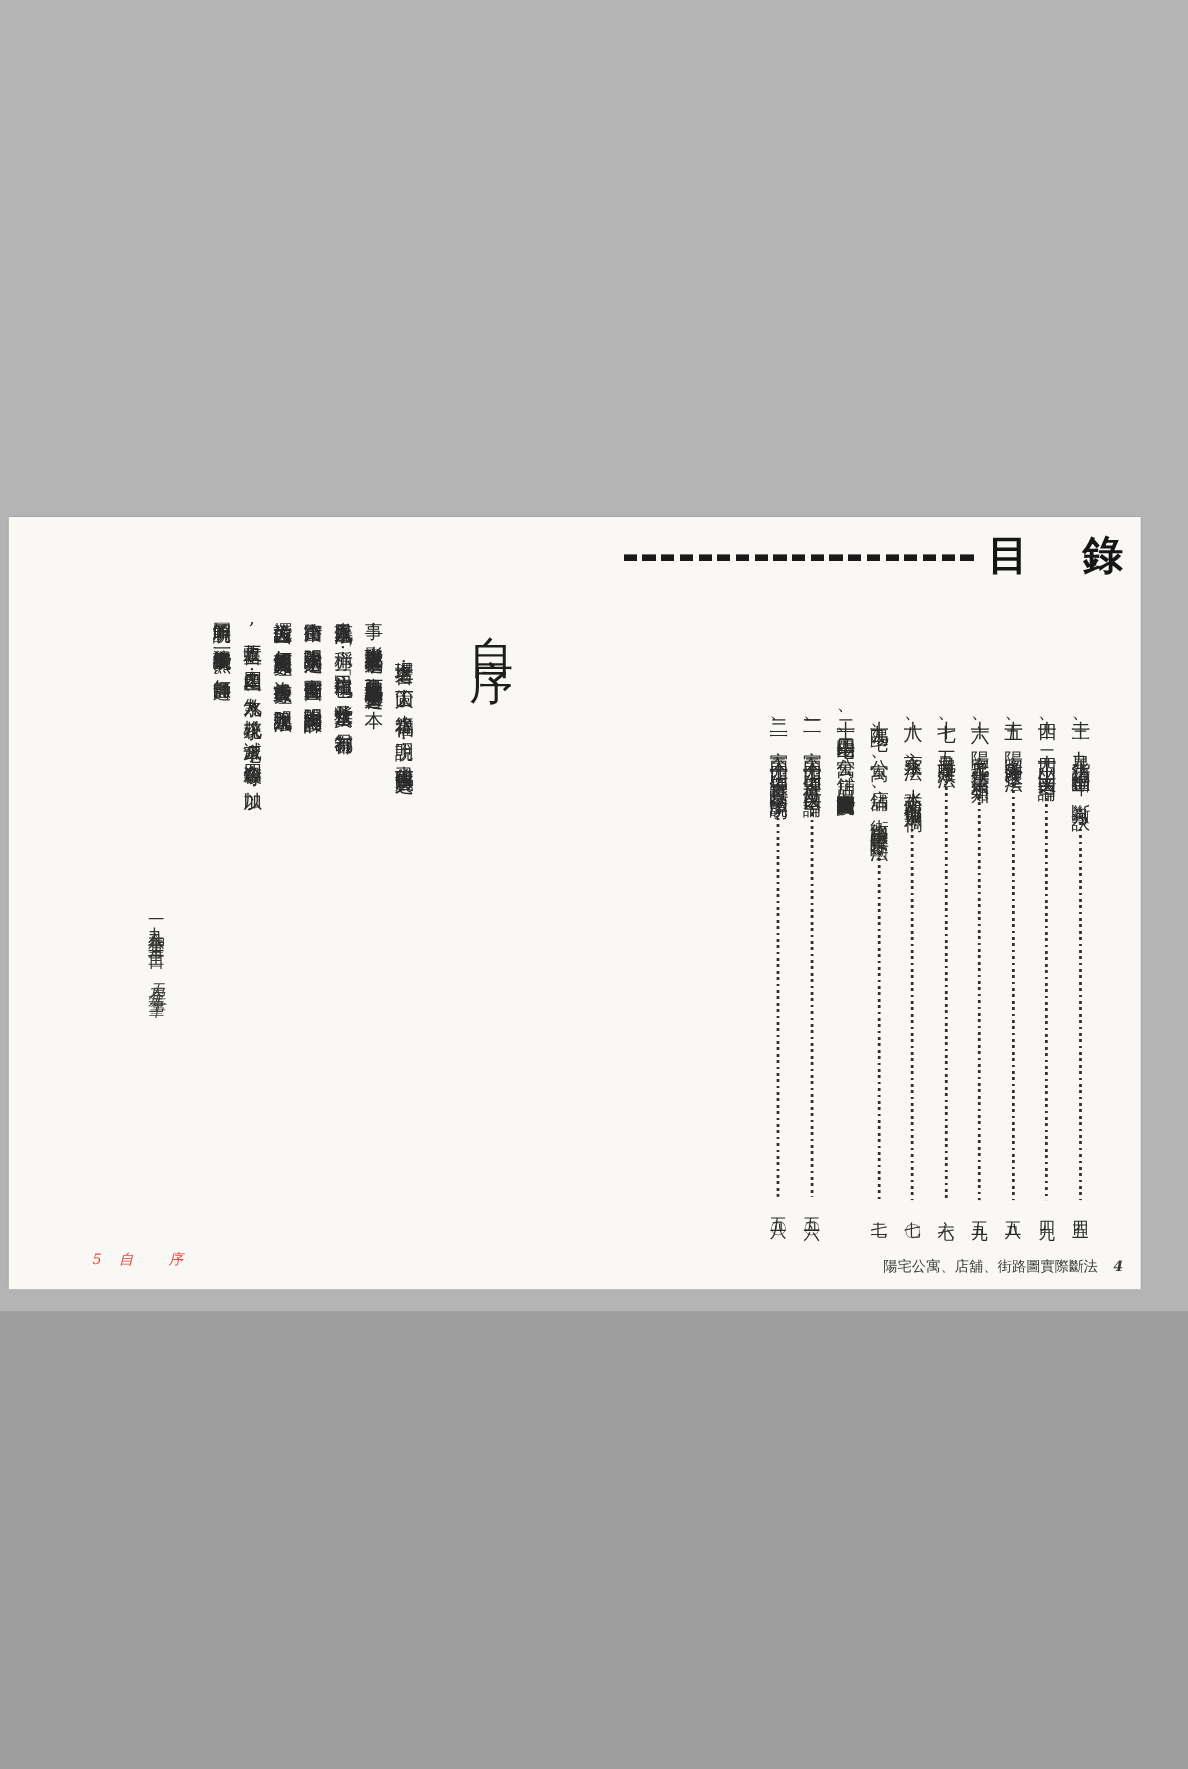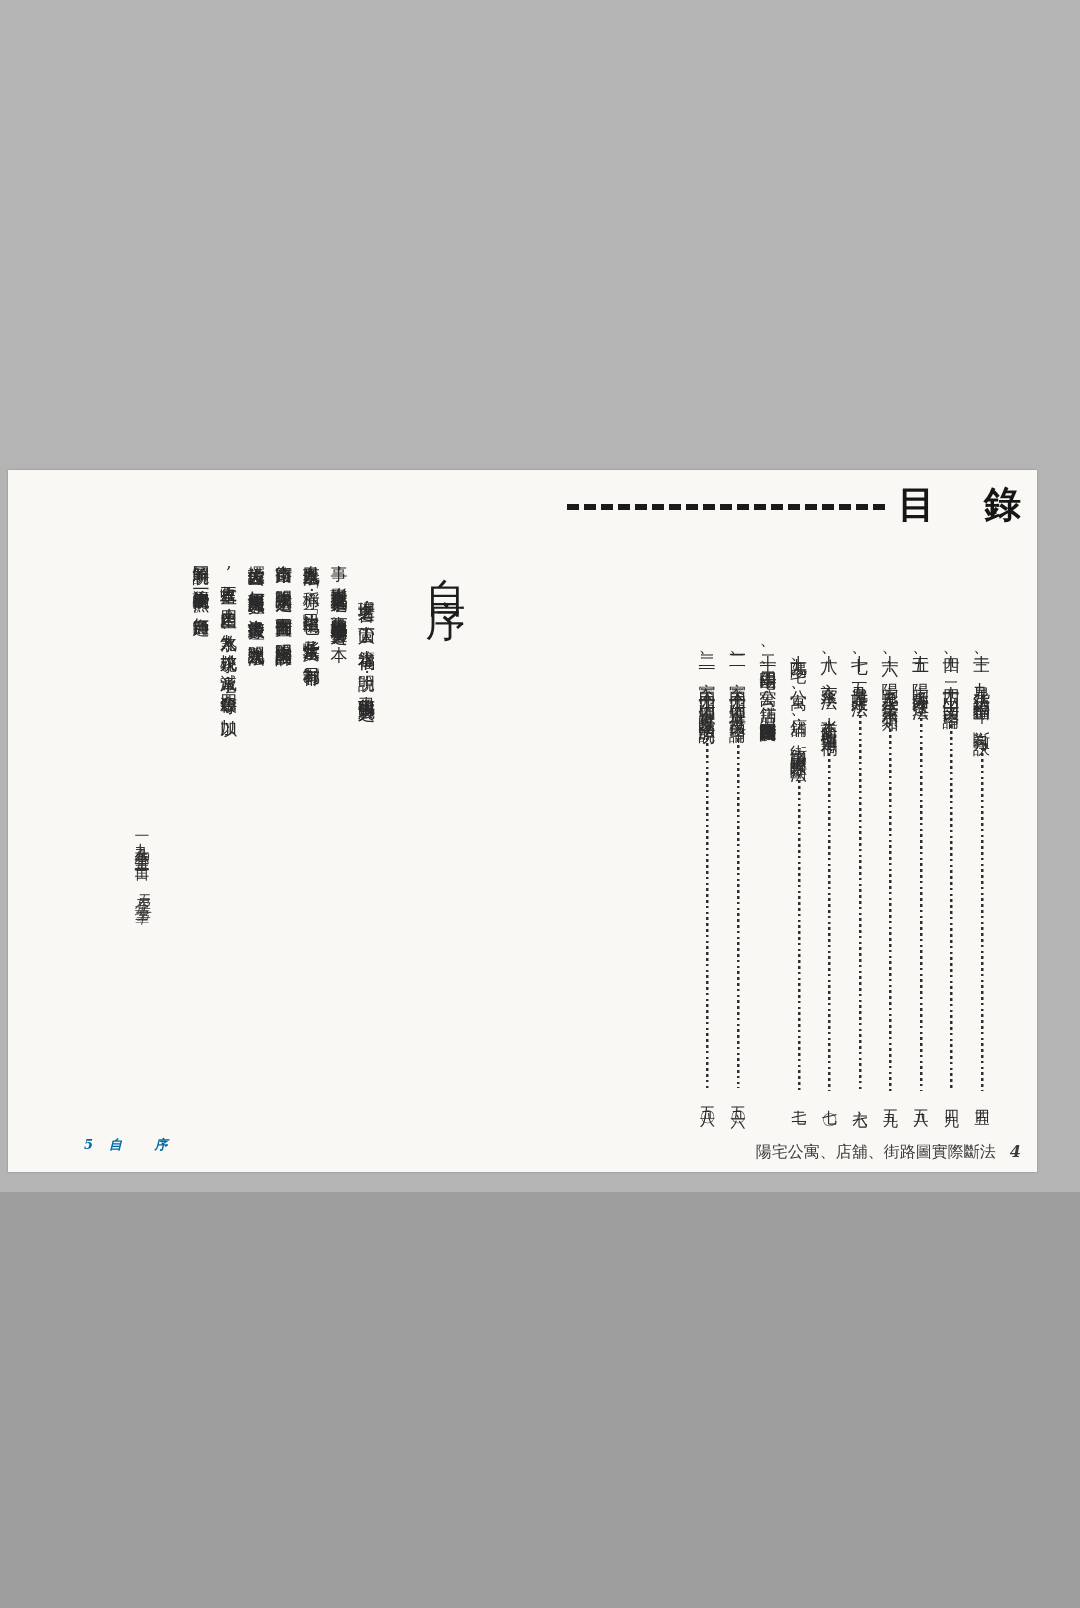--- a/index.html
+++ b/index.html
@@ -42,21 +42,21 @@
   .toc-entry.tight{letter-spacing:0;}
   .toc-entry .t,.toc-entry .pg{flex:0 0 auto;}
   .toc-entry .pg{font-size:15px;letter-spacing:3px;}
   .leader{
     flex:1 1 auto;margin:7px 0;min-height:0;
     background-image:repeating-linear-gradient(to bottom,#2f2f2f 0 2.5px,transparent 2.5px 5.8px);
     background-size:2.5px 100%;background-repeat:no-repeat;background-position:50% 0;
   }
   .toc-footer{
     position:absolute;top:672px;right:16px;
-    font-size:16px;color:#3a3a3a;white-space:nowrap;
+    font-size:13px;color:#3a3a3a;white-space:nowrap;
   }
   .toc-footer .fpage{font-style:italic;font-weight:600;margin-left:14px;}
   
   .pref-title{
     position:absolute;left:418px;top:76px;
     writing-mode:vertical-rl;text-orientation:upright;
     font-size:40px;font-weight:500;color:#1d1d1d;letter-spacing:22px;line-height:1;
   }
   .pref-body{
     position:absolute;left:172px;top:82px;width:200px;height:558px;
@@ -69,21 +69,21 @@
     position:absolute;left:124px;top:358px;height:560px;
     writing-mode:vertical-rl;text-orientation:upright;
     font-size:15px;letter-spacing:2.5px;color:#333;
   }
   .signature{
     display:inline-block;margin-top:24px;
     font-style:italic;font-size:15px;letter-spacing:4px;color:#3c3c3c;
   }
   .pref-footer{
     position:absolute;left:76px;top:666px;
-    font-size:13px;font-style:italic;color:#0369a1;white-space:nowrap;font-weight:bold;
+    font-size:13px;font-style:italic;color:#ef4444;white-space:nowrap;
   }
   .pref-footer .label{margin-left:16px;letter-spacing:14px;}
 </style>
 </head>
 <body>
 
 <div class="stage">
   <div class="paper">
 
     <div class="toc-header">

